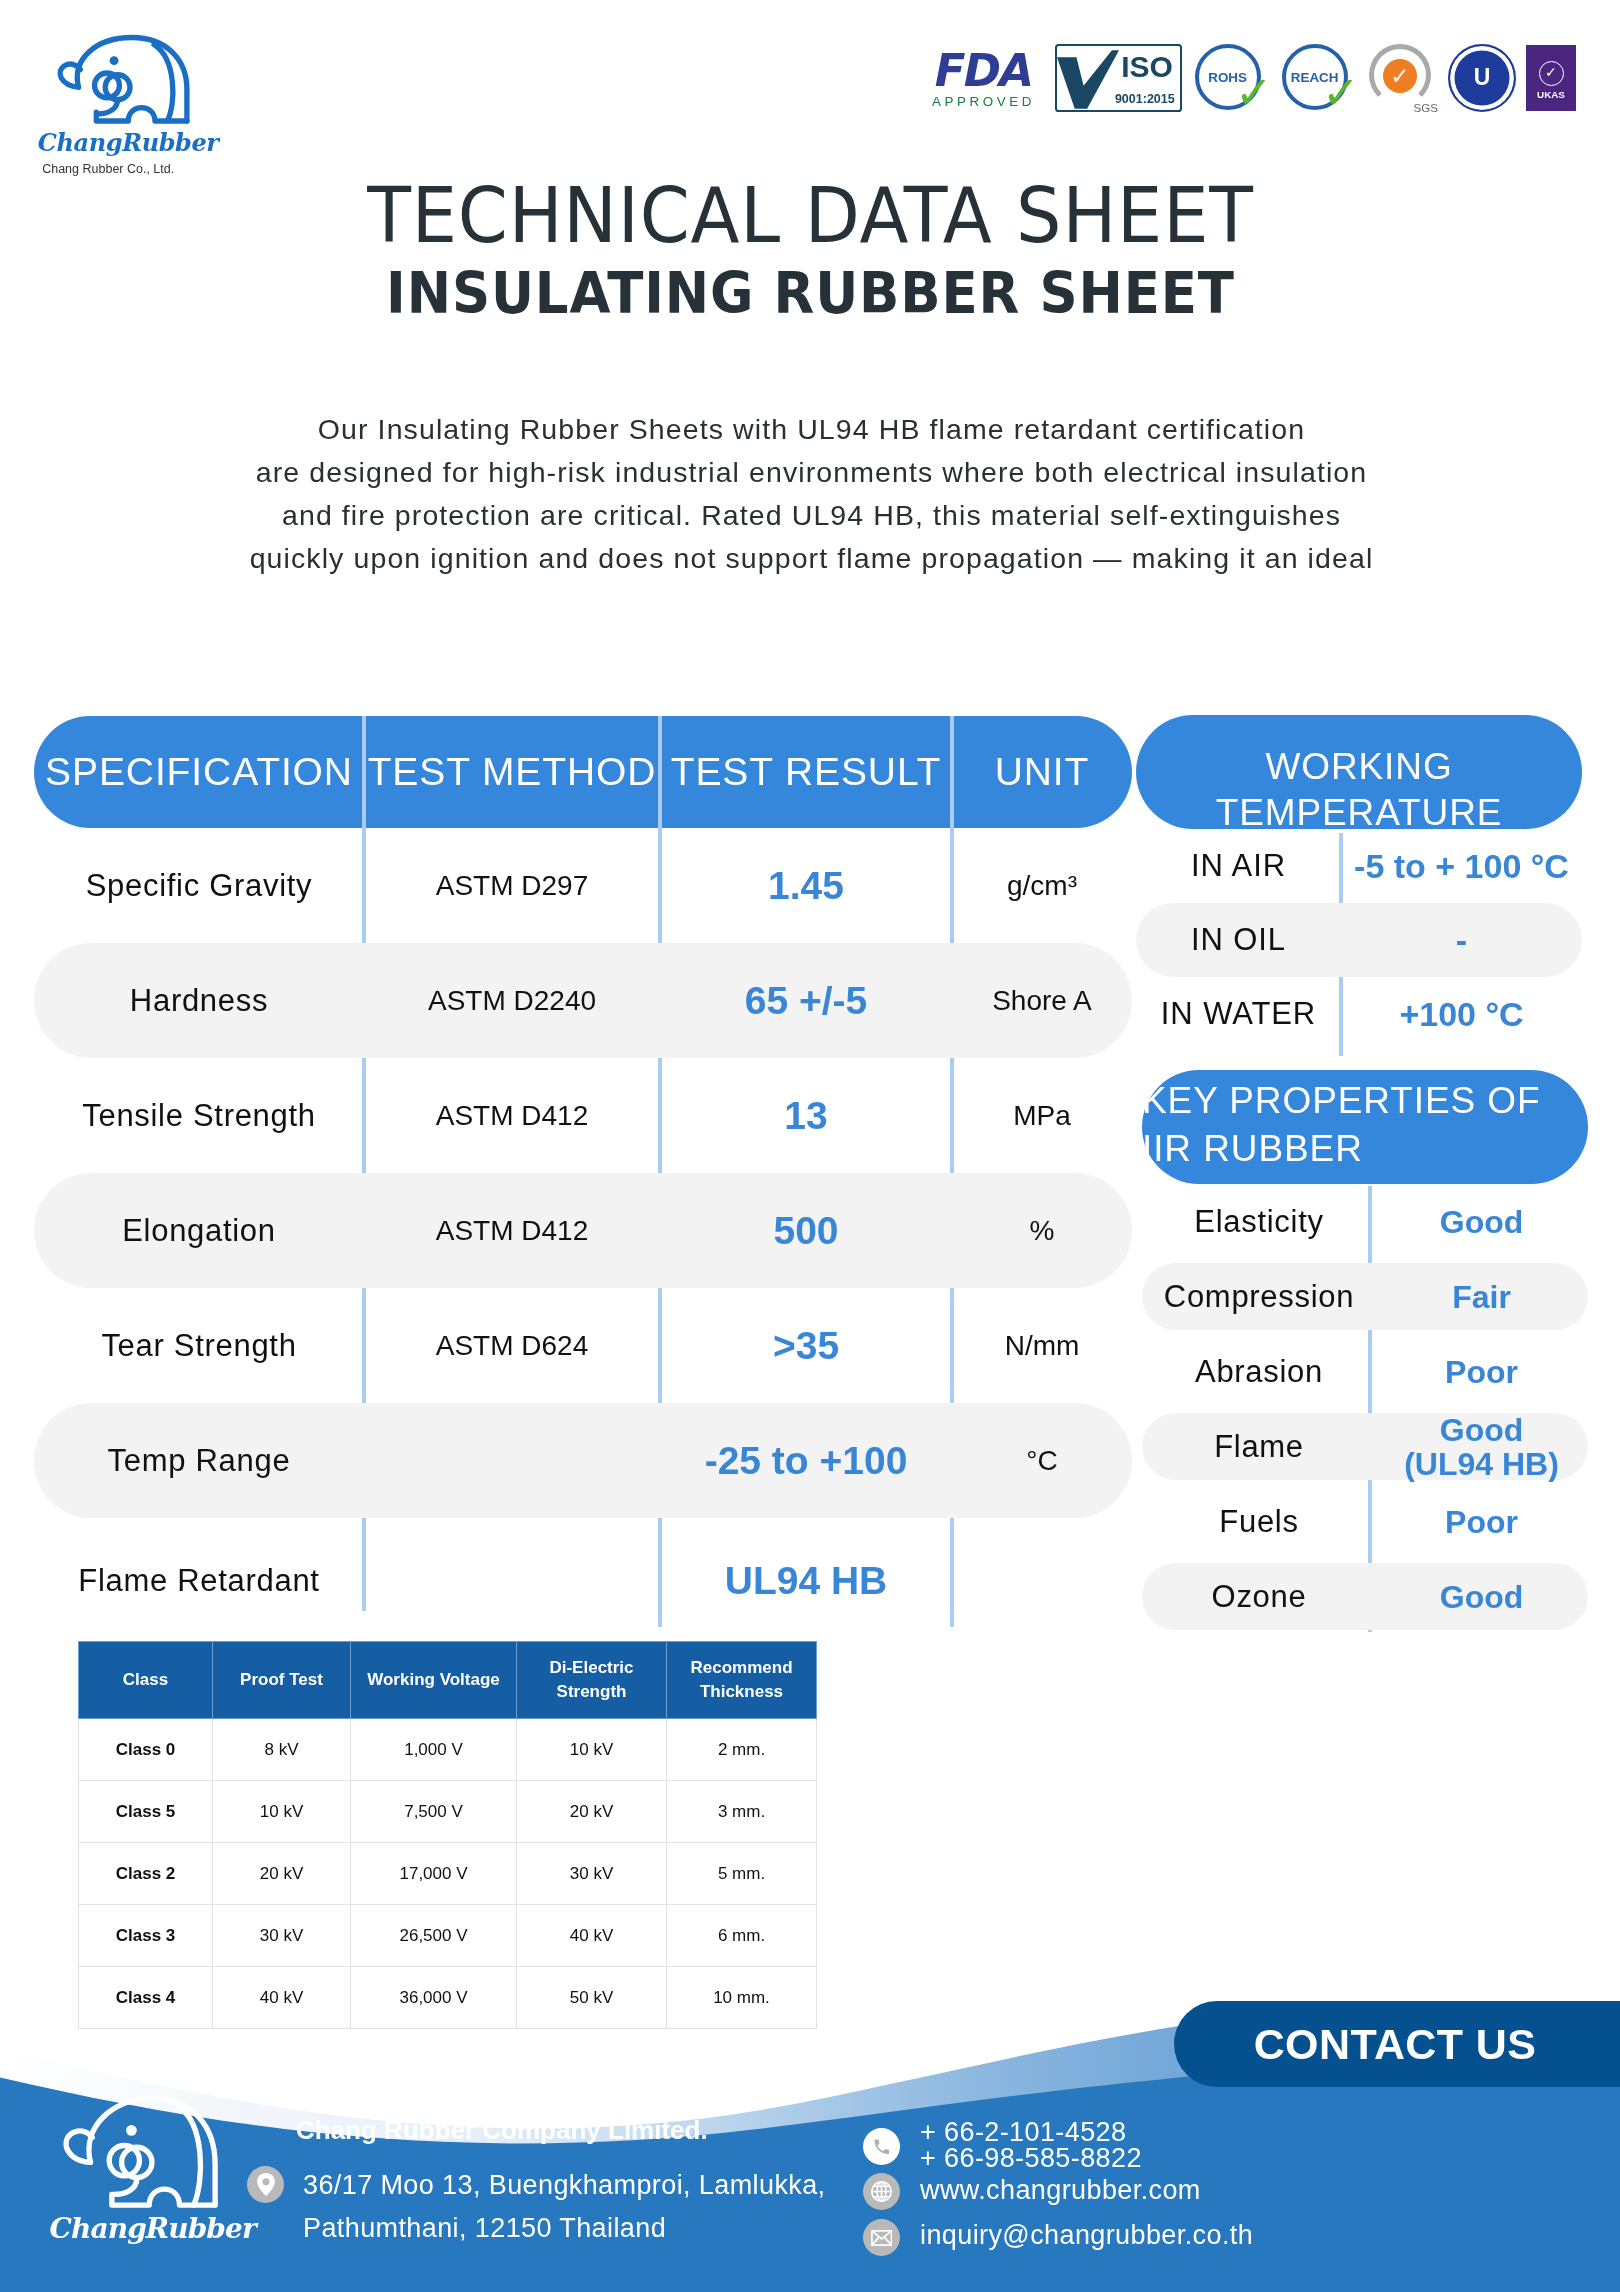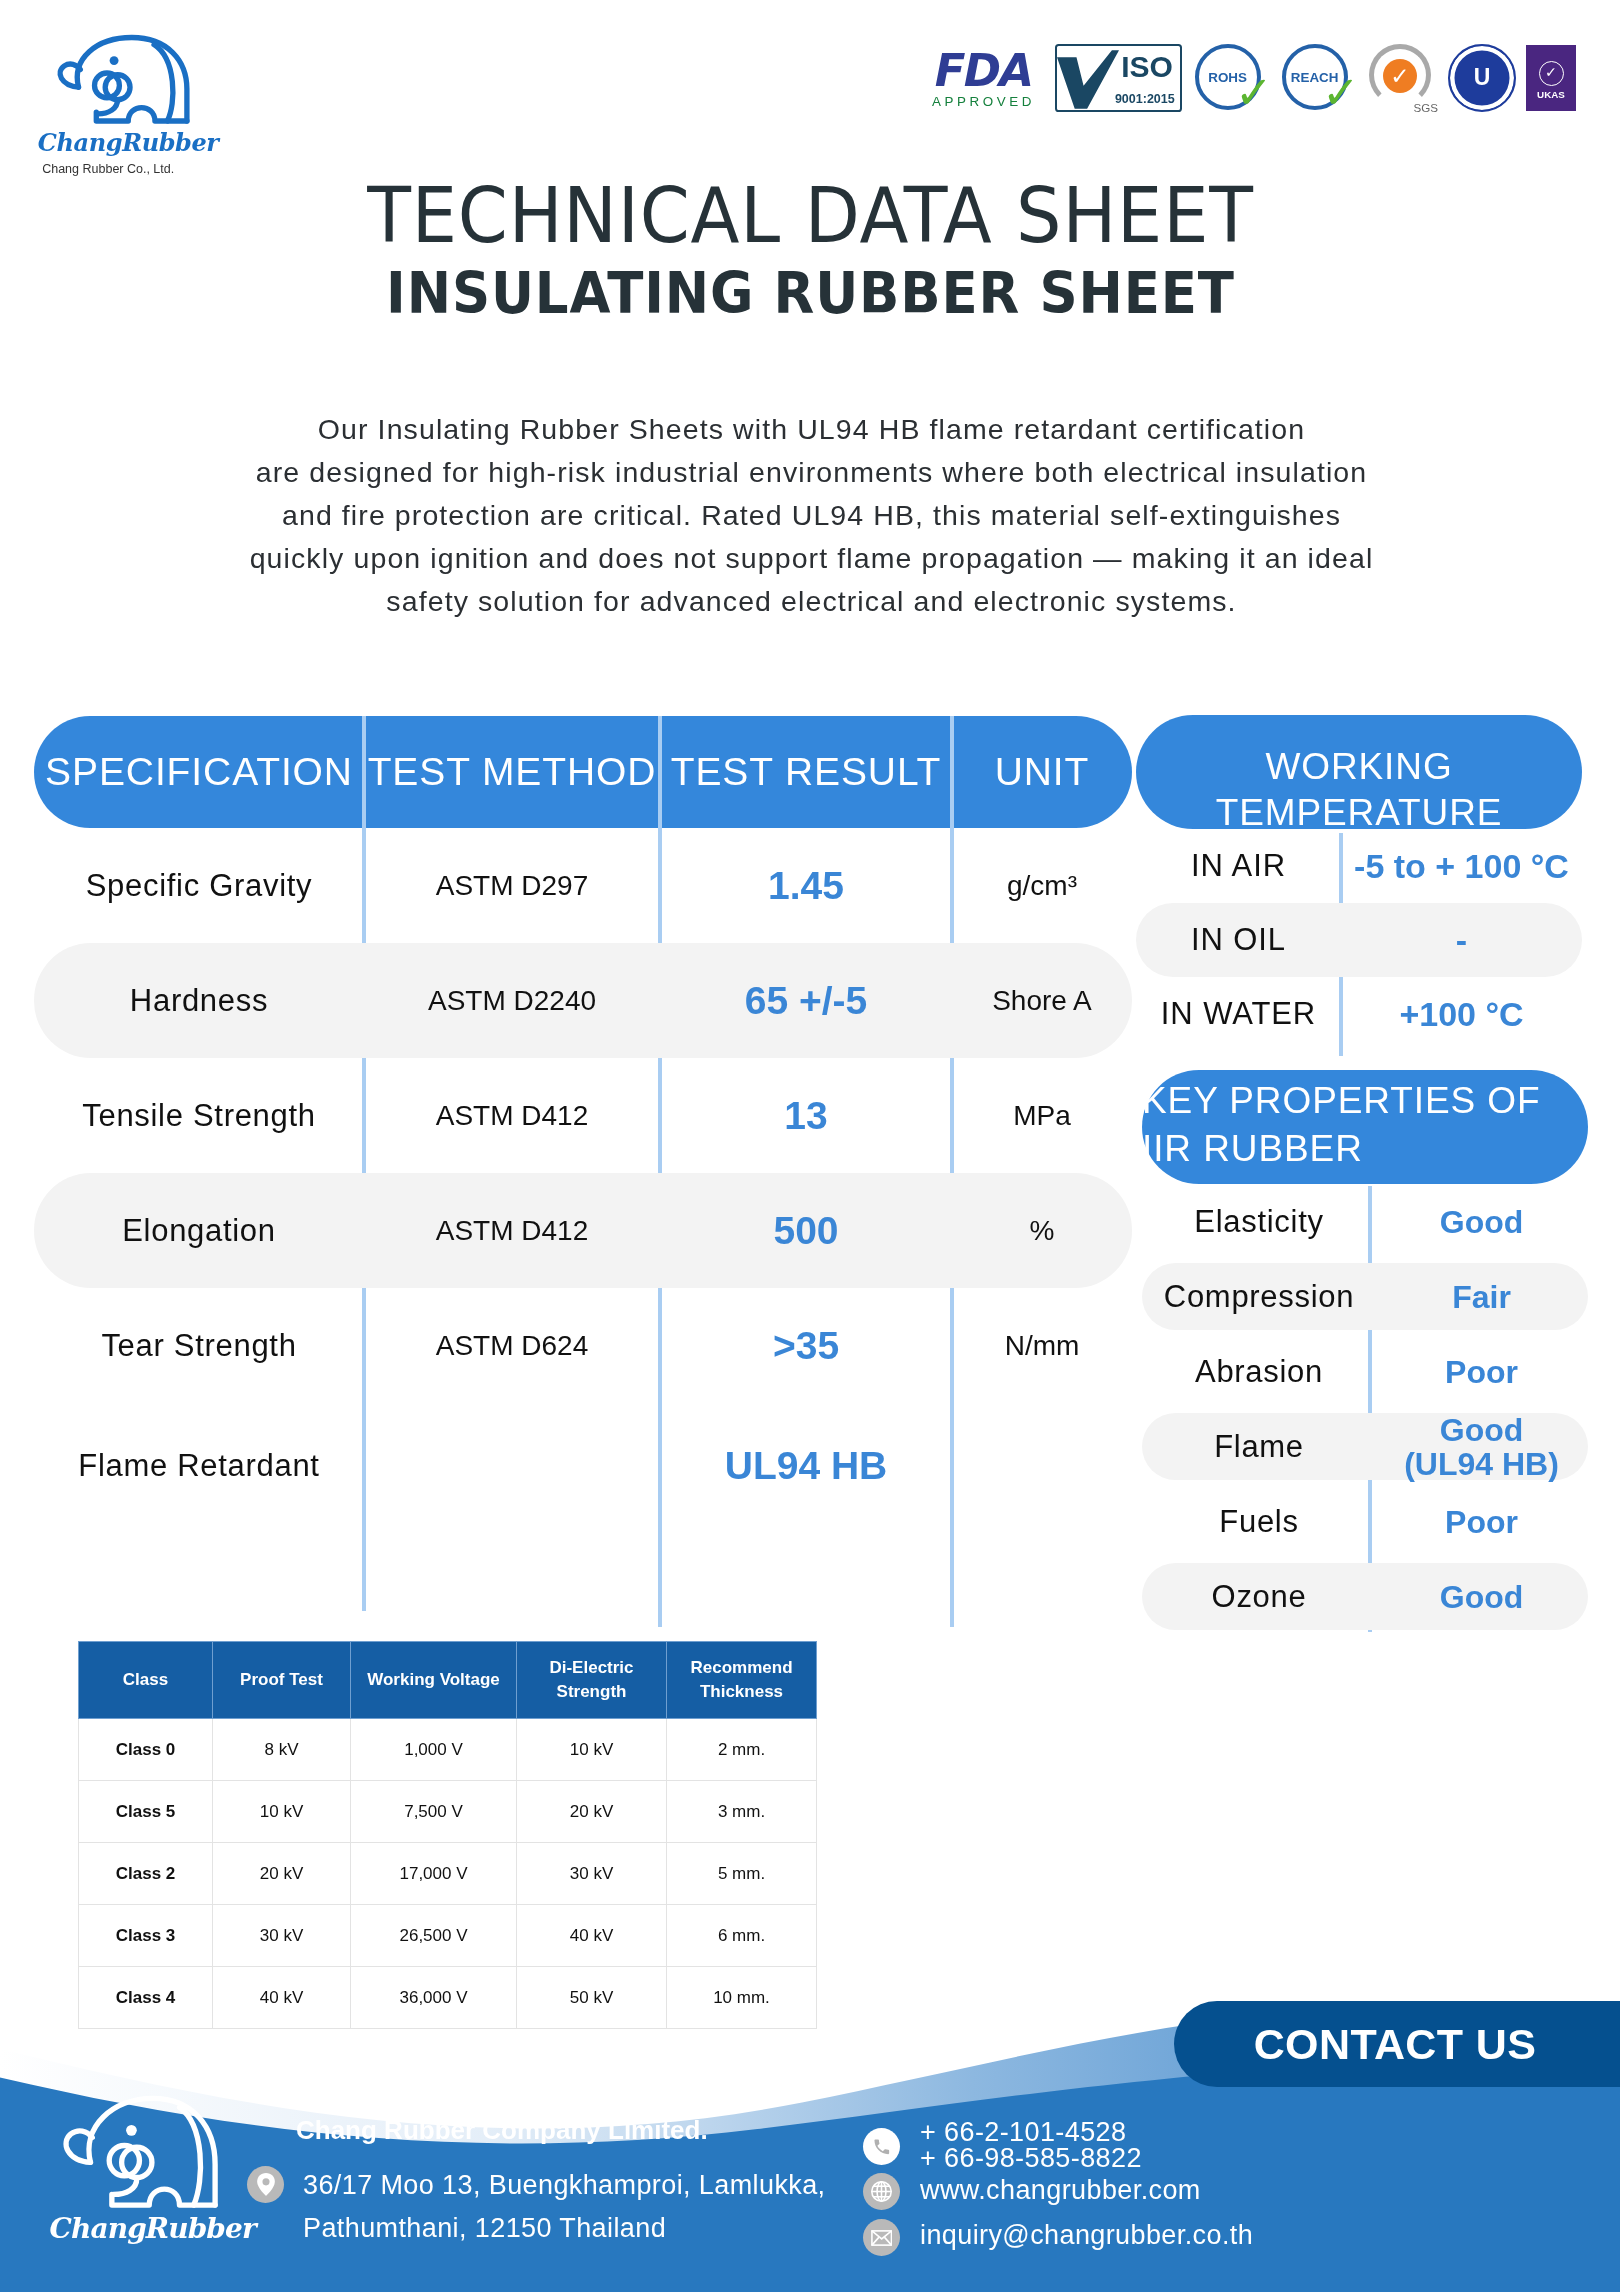--- a/index.html
+++ b/index.html
@@ -140,21 +140,20 @@
 </div>
 
 <h1 class="title1">TECHNICAL DATA SHEET</h1>
 <h2 class="title2">INSULATING RUBBER SHEET</h2>
 
 <div class="desc">
   <div>Our Insulating Rubber Sheets with UL94 HB flame retardant certification</div>
   <div>are designed for high-risk industrial environments where both electrical insulation</div>
   <div>and fire protection are critical. Rated UL94 HB, this material self-extinguishes</div>
   <div>quickly upon ignition and does not support flame propagation — making it an ideal</div>
-  <div>safety solution for advanced electrical and electronic systems.</div>
 </div>
 
 <div class="spec">
   <div class="spec-head">
     <div class="h c1">SPECIFICATION</div>
     <div class="h c2">TEST METHOD</div>
     <div class="h c3">TEST RESULT</div>
     <div class="h c4">UNIT</div>
   </div>
   <div class="vline" style="left:328px; top:0; height:895px;"></div>
@@ -183,20 +182,26 @@
     <div class="c1 name">Elongation</div>
     <div class="c2 method">ASTM D412</div>
     <div class="c3 result">500</div>
     <div class="c4 unit">%</div>
   </div>
   <div class="spec-row">
     <div class="c1 name">Tear Strength</div>
     <div class="c2 method">ASTM D624</div>
     <div class="c3 result">&gt;35</div>
     <div class="c4 unit">N/mm</div>
+  </div>
+  <div class="spec-row shade">
+    <div class="c1 name">Temp Range</div>
+    <div class="c2 method"></div>
+    <div class="c3 result">-25 to +100</div>
+    <div class="c4 unit">°C</div>
   </div>
   <div class="spec-row" style="height:125px;">
     <div class="c1 name">Flame Retardant</div>
     <div class="c2 method"></div>
     <div class="c3 result">UL94 HB</div>
     <div class="c4 unit"></div>
   </div>
 </div>
 
 <div class="wt">

